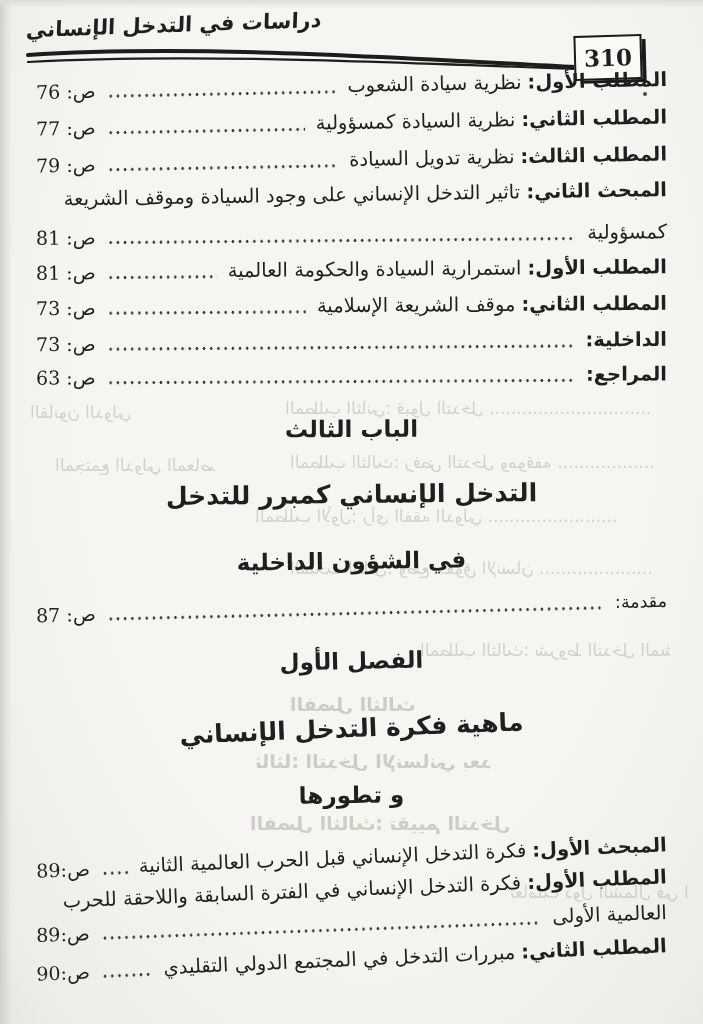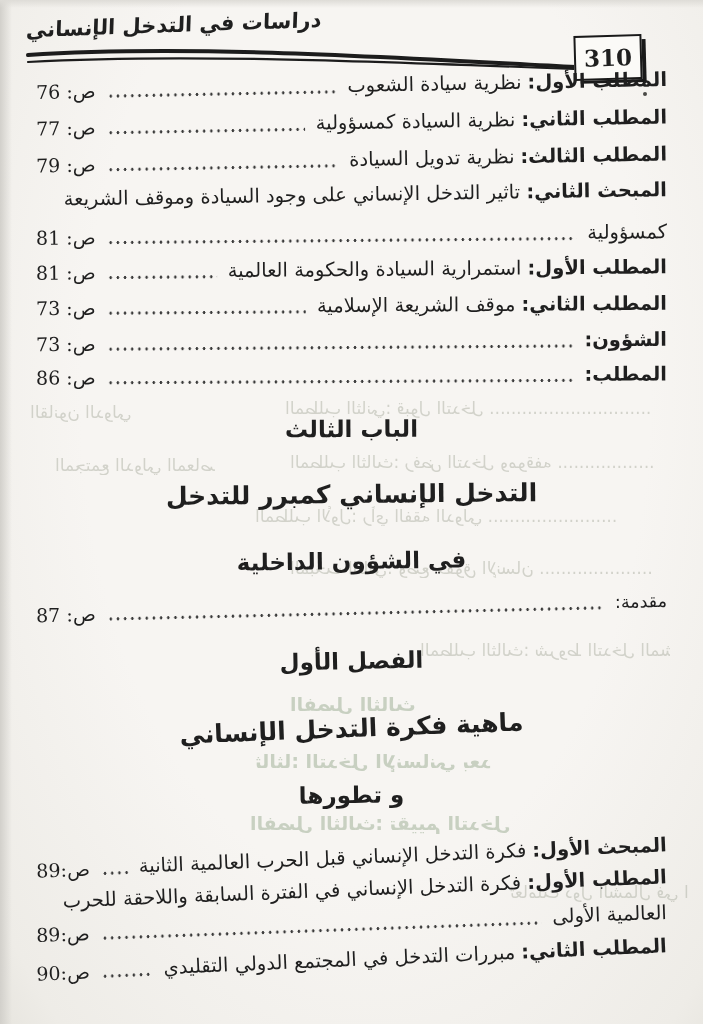--- a/index.html
+++ b/index.html
@@ -152,28 +152,28 @@
     <span class="dots"></span>
     <span class="pg">ص: 81</span>
   </div>
   <div class="row" style="top:290px;transform:rotate(-0.4deg);">
     <span class="lbl">المطلب الثاني:</span>
     <span class="txt">موقف الشريعة الإسلامية</span>
     <span class="dots"></span>
     <span class="pg">ص: 73</span>
   </div>
   <div class="row" style="top:326px;transform:rotate(-0.4deg);">
-    <span class="lbl">الشؤون:</span>
+    <span class="lbl">الداخلية:</span>
     <span class="dots"></span>
     <span class="pg">ص: 73</span>
   </div>
   <div class="row" style="top:360px;transform:rotate(-0.3deg);">
-    <span class="lbl">المطلب:</span>
-    <span class="dots"></span>
-    <span class="pg">ص: 86</span>
+    <span class="lbl">المراجع:</span>
+    <span class="dots"></span>
+    <span class="pg">ص: 63</span>
   </div>
 
   <div class="heading h-md" style="top:416px;transform:rotate(-0.3deg);">الباب الثالث</div>
   <div class="heading h-lg" style="top:480px;transform:rotate(-0.6deg);">التدخل الإنساني كمبرر للتدخل</div>
   <div class="heading h-md" style="top:548px;transform:rotate(-0.8deg);">في الشؤون الداخلية</div>
 
   <div class="row" style="top:592px;transform:rotate(-1.3deg);font-size:17.5px;">
     <span>مقدمة:</span>
     <span class="dots"></span>
     <span class="pg">ص: 87</span>

